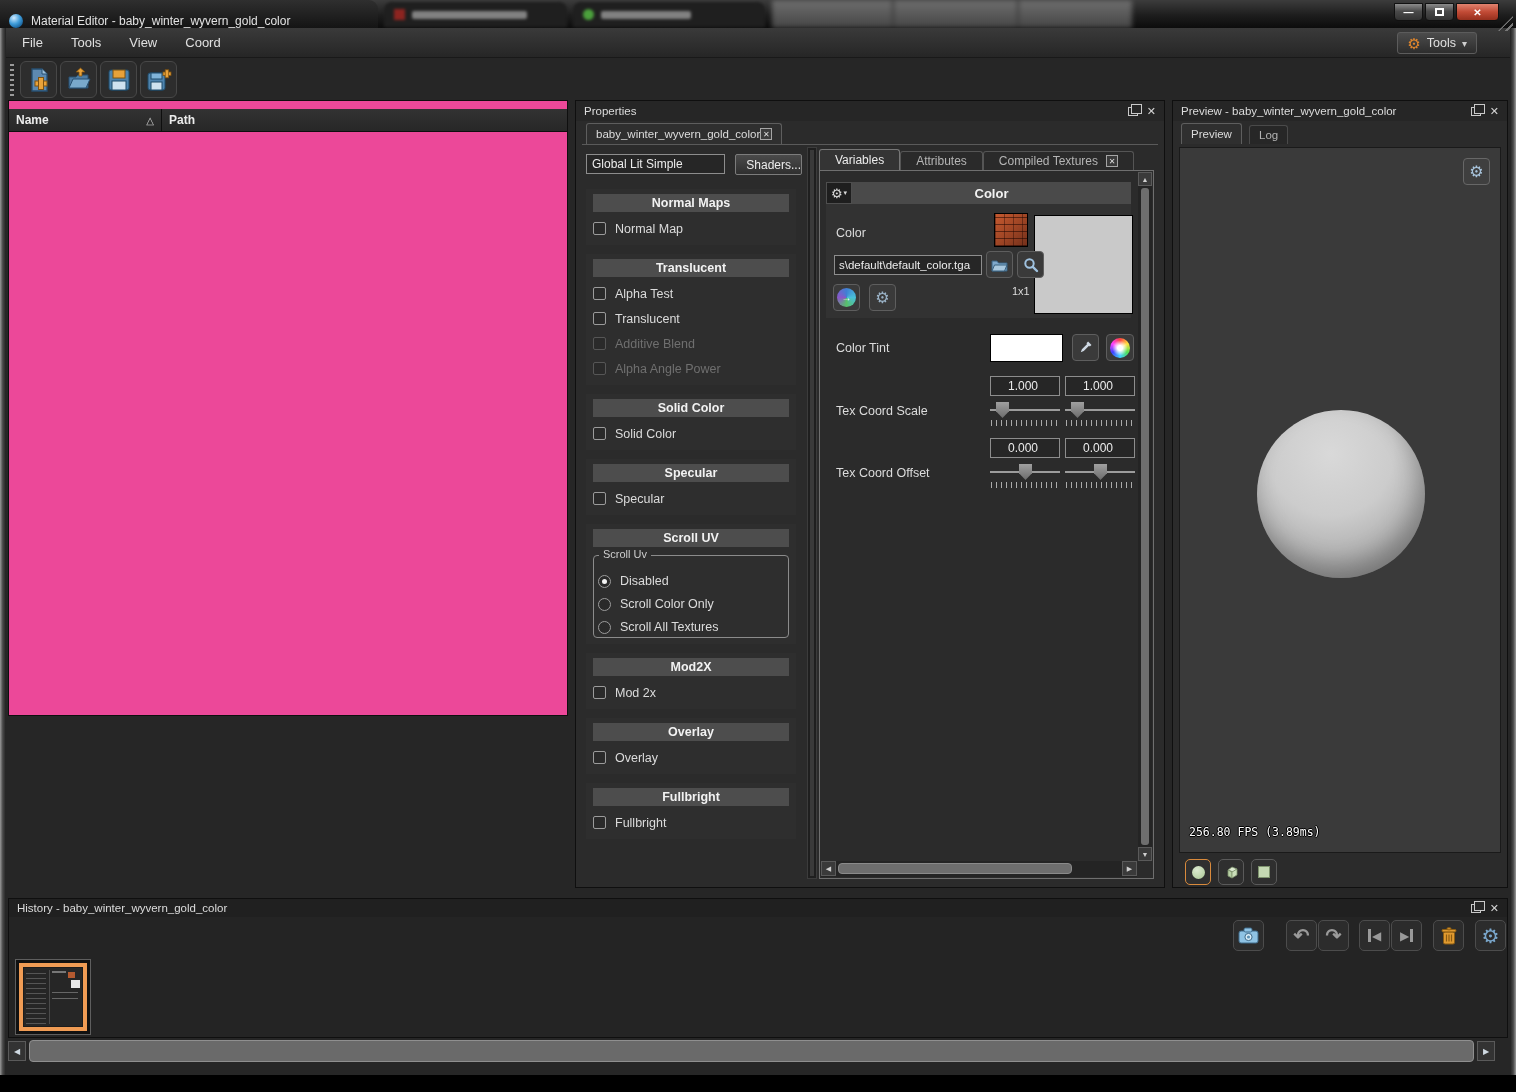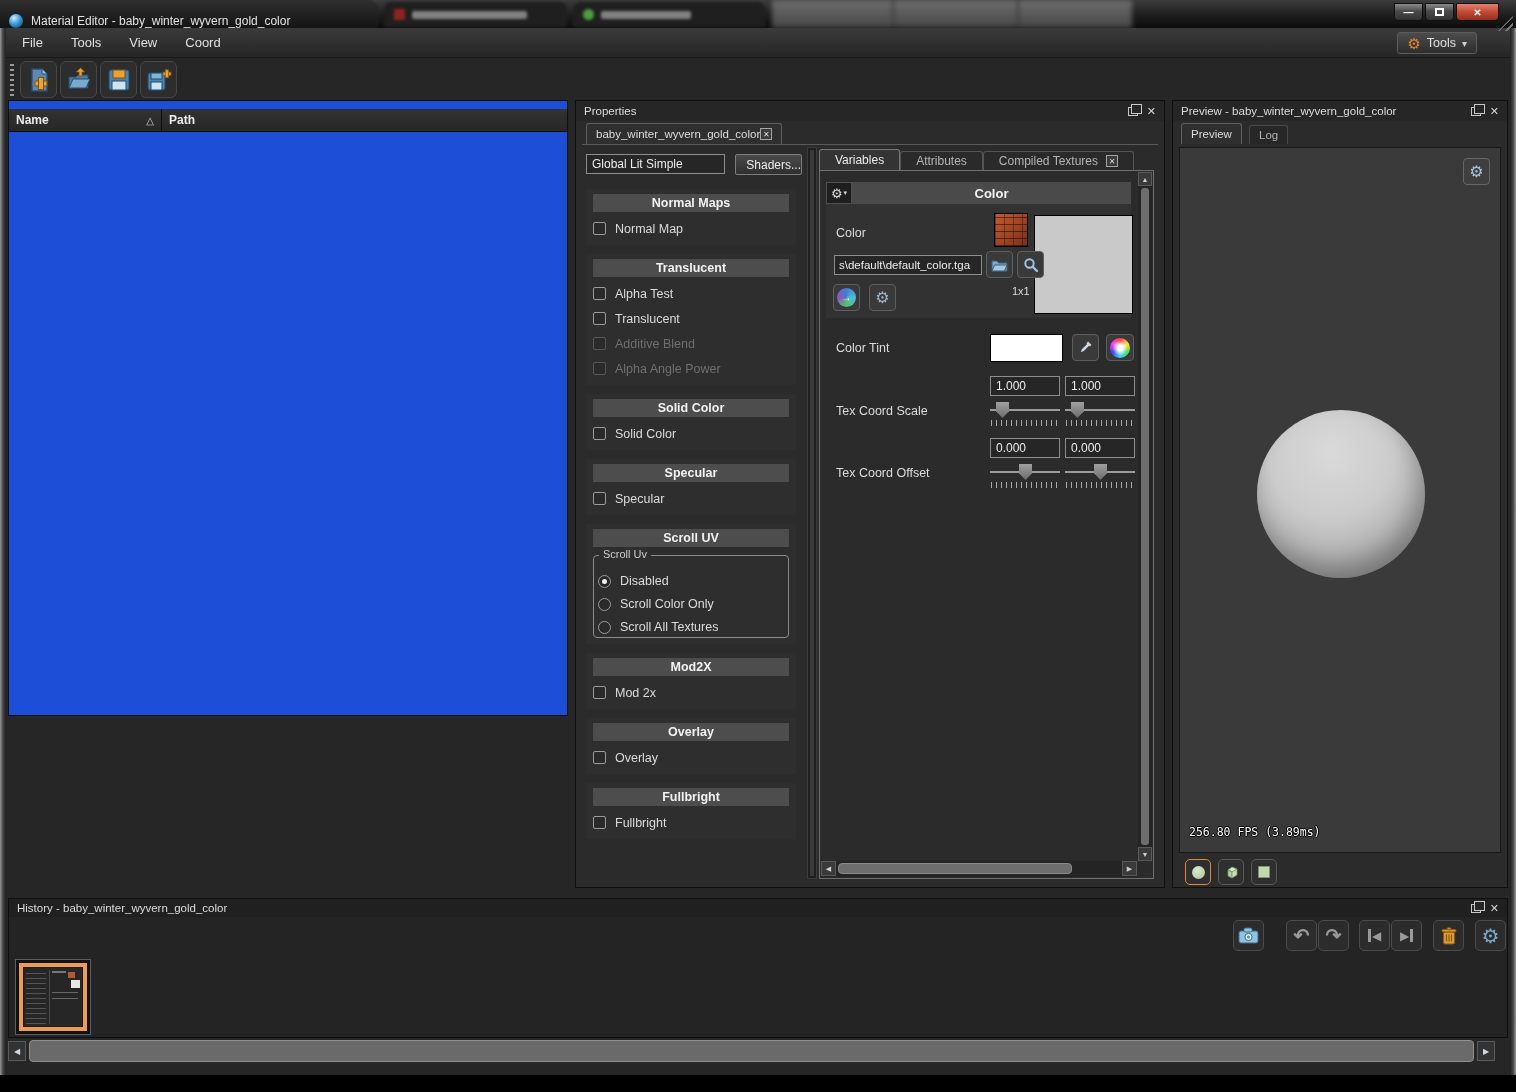--- a/index.html
+++ b/index.html
@@ -149,21 +149,21 @@
   .texsize { position:absolute; left:186px; top:81px; font-size:11px; color:#dcdcdc; }
   .swirl { width:19px; height:19px; border-radius:50%;
     background:conic-gradient(#3f7fd4,#49c0d8,#58c06a,#8a57c8,#3f7fd4);
     display:flex; align-items:center; justify-content:center; color:#fff; font-size:10px; font-weight:bold; }
   .tint-swatch { position:absolute; left:168px; top:161px; width:73px; height:28px;
     background:#fff; border:1px solid #000; }
   .wheel { width:20px; height:20px; border-radius:50%;
     background:radial-gradient(circle, #ffffff 0 18%, rgba(255,255,255,0) 55%),
       conic-gradient(#ff4040,#ffe040,#52e052,#40d0ff,#4040ff,#ff40ff,#ff4040); }
   .num-input { position:absolute; width:70px; height:20px; background:#262626;
-    border:1px solid #8d8d8d; color:#ececec; font-size:12px; padding:0 5px;
+    border:1px solid #8d8d8d; color:#ececec; font-size:12px; padding:0 17px;
     font-family:"Liberation Sans",sans-serif; }
   .slider { position:absolute; width:70px; height:25px; }
   .slider .track { position:absolute; left:0; right:0; top:8px; height:2px; background:#9c9c9c; }
   .slider .sh { position:absolute; top:1px; width:13px; height:16px;
     background:linear-gradient(#a0a0a0,#6c6c6c);
     clip-path:polygon(0 0,100% 0,100% 58%,50% 100%,0 58%); }
   .slider .ticks { position:absolute; left:1px; right:1px; bottom:0; height:6px;
     background:repeating-linear-gradient(90deg,#ababab 0 1px,transparent 1px 5px); }
   
   .viewport { position:absolute; left:6px; top:46px; right:6px; height:706px;
@@ -286,21 +286,21 @@
       <svg width="26" height="26" viewBox="0 0 26 26">
         <rect x="2" y="6" width="17" height="17" rx="2" fill="#4e83ad" stroke="#1f4a68"></rect>
         <rect x="5" y="6" width="11" height="6" fill="#7fb3d8" stroke="#1f4a68"></rect>
         <rect x="5" y="15" width="11" height="8" fill="#cfe2ef" stroke="#1f4a68"></rect>
         <rect x="17" y="5" width="8" height="3.5" fill="#e8a23a" stroke="#7e5210" stroke-width=".8"></rect>
         <rect x="19.2" y="2.8" width="3.5" height="8" fill="#e8a23a" stroke="#7e5210" stroke-width=".8"></rect>
       </svg>
     </div>
   </div>
 
-  <div class="panel" style="left:8px;top:100px;width:560px;height:616px;background:#1d4ed8">
+  <div class="panel" style="left:8px;top:100px;width:560px;height:616px;background:#ec4899">
     <div class="list-hdr">
       <div class="hcell name">
         <span>Name</span>
         <span class="sort-tri">△</span>
       </div>
       <div class="hcell" style="flex:1">
         <span>Path</span>
       </div>
     </div>
   </div>

